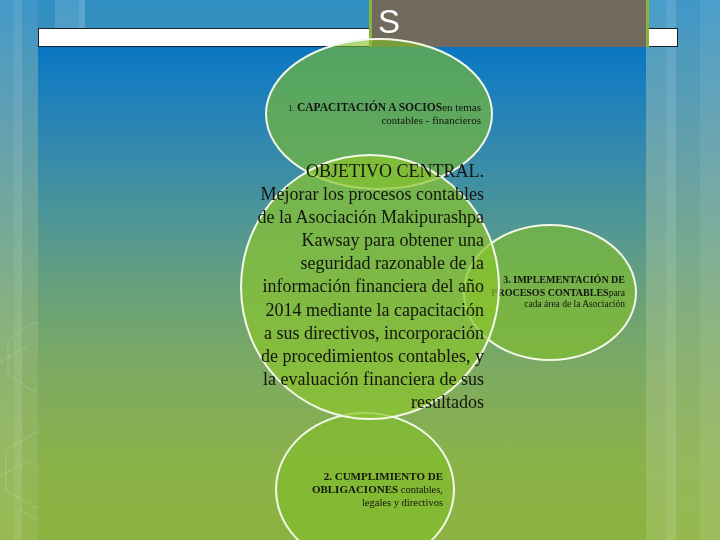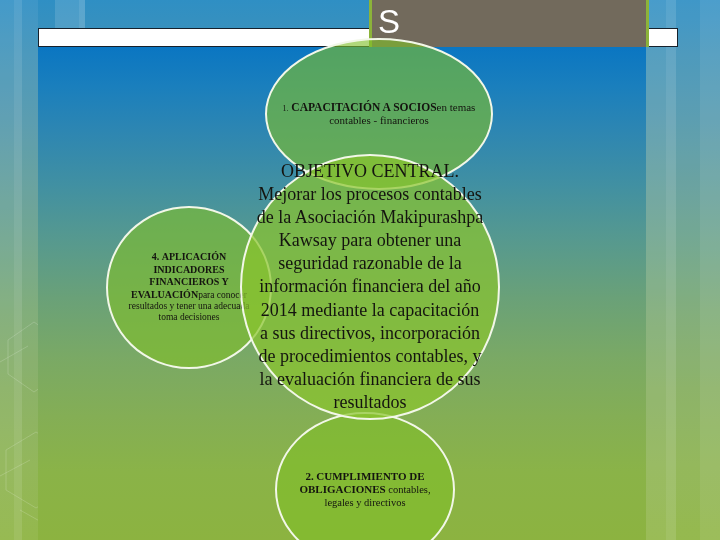--- a/index.html
+++ b/index.html
@@ -79,21 +79,21 @@
   }
   .tb-edge{ position:absolute; top:28px; width:3px; height:19px; background:#8cb33a; }
 
   
   .circle{
     position:absolute;
     border-radius:50%;
     border:2px solid #f2f7e8;
     background:rgba(128,190,40,0.62);
     display:flex; align-items:center; justify-content:center;
-    text-align:center;
+    text-align:right;
     color:#14140f;
   }
   .c-top{    left:265px; top:38px;  width:228px; height:152px; }
   .c-left{   left:106px; top:206px; width:166px; height:163px; }
   .c-right{  left:463px; top:224px; width:174px; height:137px; }
   .c-bottom{ left:275px; top:412px; width:180px; height:155px; }
   .c-center{ left:240px; top:154px; width:260px; height:266px;
              background:rgba(138,196,44,0.70); z-index:3; }
 
   .ctext{ padding:0 10px; width:100%; }
@@ -158,28 +158,28 @@
   <div class="tb-edge" style="left:646px"></div>
   <div class="header-letter">S</div>
 
   <div class="circle c-top">
     <div class="ctext">
       <span class="num">1.</span>
       <span class="hd">CAPACITACIÓN A SOCIOS</span><span class="sm">en temas contables - financieros</span>
     </div>
   </div>
 
-  <div class="circle c-left">
+
+  <div class="circle c-right">
     <div class="ctext">
-      <span class="hd">4.</span>
-      <span class="hd">APLICACIÓN INDICADORES FINANCIEROS Y EVALUACIÓN</span><span class="sm">para</span>
-      <span class="sm">conocer resultados y tener una adecuada toma decisiones</span>
+      <span class="hd">3.</span>
+      <span class="hd">IMPLEMENTACIÓN DE PROCESOS CONTABLES</span><span class="sm">para</span>
+      <span class="sm">cada área de la Asociación</span>
     </div>
   </div>
-
 
   <div class="circle c-bottom">
     <div class="ctext">
       <span class="hd">2.</span>
       <span class="hd">CUMPLIMIENTO DE OBLIGACIONES</span>
       <span class="sm">contables, legales y directivos</span>
     </div>
   </div>
 
   <div class="circle c-center">

